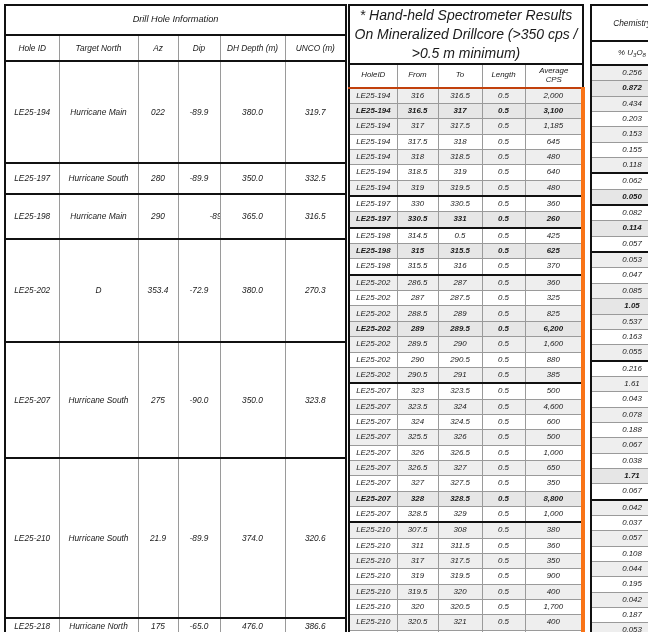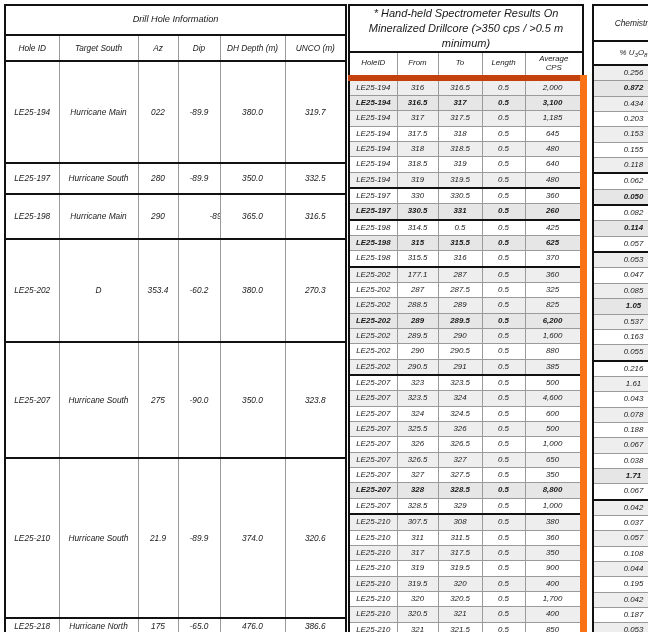--- a/index.html
+++ b/index.html
@@ -88,37 +88,37 @@
     box-sizing: border-box;
   }
 
   table.spec {
     width: 234px;
     font-size: 7.9px;
     margin-right: 5px;
   }
   table.spec .grp-title {
     height: 34px;
-    font-size: 11px;
+    font-size: 14px;
     line-height: 1.35;
     white-space: normal;
     padding: 0 4px;
     border: 2px solid #111;
   }
   table.spec thead tr.colhdr th {
     height: 22px;
-    border-bottom: 6px solid #c2410c;
+    border-bottom: 2px solid #c2410c;
     white-space: normal;
     line-height: 1.12;
     margin-top: 36px;
   }
   table.spec thead tr.colhdr th:first-child { border-left: 2px solid #111; }
   table.spec thead tr.colhdr th:last-child  { border-right: 2px solid #111; }
   table.spec tbody td:first-child { border-left: 2px solid #111; }
-  table.spec tbody td:last-child  { border-right: 7px solid #f97316; }
+  table.spec tbody td:last-child  { border-right: 4px solid #f97316; }
   table.spec tbody tr:last-child td { border-bottom: 2px solid #111; }
 
   .s-hole { width: 48px; }
   .s-from { width: 41px; }
   .s-to   { width: 44px; }
   .s-len  { width: 43px; }
   .s-cps  { width: 58px; }
 
   table.chem {
     width: 84px;
@@ -163,21 +163,21 @@
         <col class="c-dip">
           <col class="c-depth">
           <col class="c-unco">
       </colgroup>
       <thead>
         <tr>
           <th class="grp-title" colspan="6">Drill Hole Information</th>
         </tr>
         <tr class="colhdr">
           <th>Hole ID</th>
-          <th>Target South</th>
+          <th>Target North</th>
           <th>Az</th>
           <th>Dip</th>
           <th>DH Depth (m)</th>
           <th>UNCO (m)</th>
         </tr>
       </thead>
       <tbody id="drill-body">
           <tr class="thick-bottom">
             <td style="height: 100.45px;">LE25-194</td>
             <td style="height: 100.45px;">Hurricane Main</td>
@@ -199,21 +199,21 @@
             <td style="height: 43.05px;">Hurricane Main</td>
             <td style="height: 43.05px;">290</td>
             <td style="height: 43.05px; padding-left: 31px;">-89.8</td>
             <td style="height: 43.05px;">365.0</td>
             <td style="height: 43.05px;">316.5</td>
           </tr>
           <tr class="thick-bottom">
             <td style="height: 100.45px;">LE25-202</td>
             <td style="height: 100.45px;">D</td>
             <td style="height: 100.45px;">353.4</td>
-            <td style="height: 100.45px;">-60.2</td>
+            <td style="height: 100.45px;">-72.9</td>
             <td style="height: 100.45px;">380.0</td>
             <td style="height: 100.45px;">270.3</td>
           </tr>
           <tr class="thick-bottom">
             <td style="height: 114.8px;">LE25-207</td>
             <td style="height: 114.8px;">Hurricane South</td>
             <td style="height: 114.8px;">275</td>
             <td style="height: 114.8px;">-90.0</td>
             <td style="height: 114.8px;">350.0</td>
             <td style="height: 114.8px;">323.8</td>
@@ -343,21 +343,21 @@
           </tr>
           <tr class="">
             <td>LE25-198</td>
             <td>315.5</td>
             <td>316</td>
             <td>0.5</td>
             <td>370</td>
           </tr>
           <tr class="alt sep-top">
             <td>LE25-202</td>
-            <td>177.1</td>
+            <td>286.5</td>
             <td>287</td>
             <td>0.5</td>
             <td>360</td>
           </tr>
           <tr class="">
             <td>LE25-202</td>
             <td>287</td>
             <td>287.5</td>
             <td>0.5</td>
             <td>325</td>

